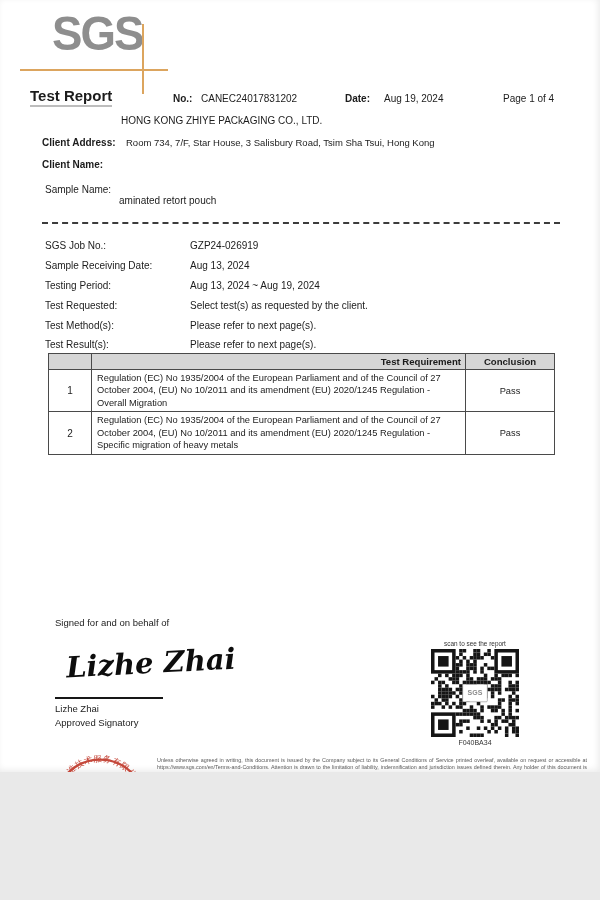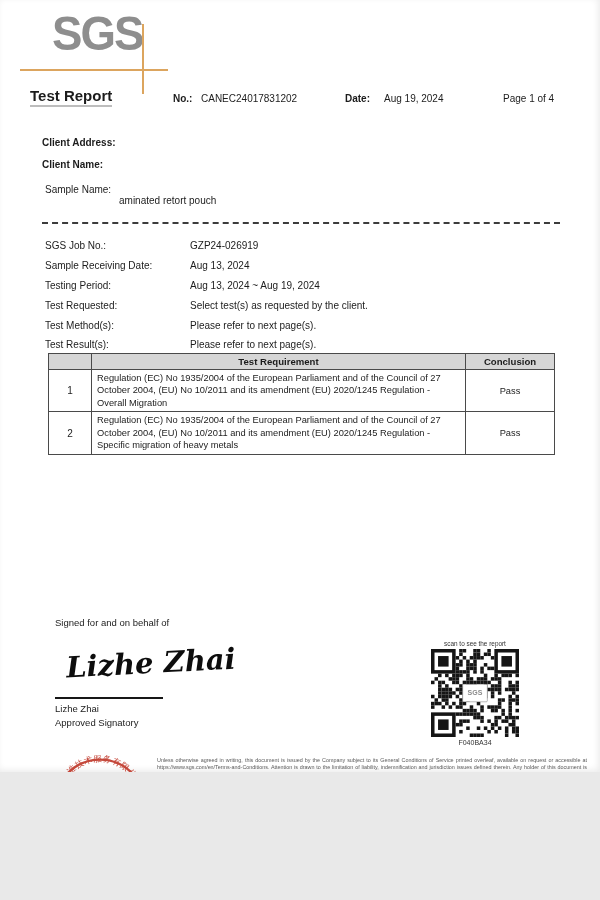--- a/index.html
+++ b/index.html
@@ -24,21 +24,21 @@
   .sname-label{left:45px;top:184px;} .sname-value{left:119px;top:195px;}
   .provided{left:42px;top:205px;}
   .dashline{left:42px;top:222px;width:518px;border-top:2px dashed #3c3c3c;height:0;}
   
   .drow .dl{position:absolute;left:45px;font-size:10px;}
   .drow .dv{position:absolute;left:190px;font-size:10px;}
   
   .rtable{left:48px;top:353px;width:507px;border-collapse:collapse;font-size:9.3px;}
   .rtable th,.rtable td{border:1px solid #4a4a4a;vertical-align:middle;}
   .rtable th{background:#d6d6d6;font-size:9.6px;padding:1px 4px;height:13px;}
-  .th-req{text-align:center;} .th-con{width:80px;text-align:center;}
+  .th-req{text-align:right;} .th-con{width:80px;text-align:center;}
   .col-no{width:34px;text-align:center;font-size:10px;}
   .cell-req{padding:2px 5px;line-height:1.34;}
   .cell-con{text-align:center;}
   
   .sig1{left:55px;top:617px;font-size:9.5px;}
   .sig2{left:55px;top:629px;font-size:9.5px;}
   .sig-hand{left:66px;top:646px;font-family:"DejaVu Serif",serif;font-style:italic;
             font-weight:bold;font-size:29px;transform:rotate(-3deg);color:#0d0d0d;}
   .sig-line{left:55px;top:697px;width:108px;height:2px;background:#161616;}
   .sig-name{left:55px;top:703px;font-size:9.5px;}
@@ -75,21 +75,23 @@
   <div class="abs logo-vline"></div>
 
   <div class="abs title">Test Report</div>
   <span class="abs f10 b no-label">No.:</span>
   <span class="abs f10 no-value">CANEC24017831202</span>
   <span class="abs f10 b date-label">Date:</span>
   <span class="abs f10 date-value">Aug 19, 2024</span>
   <span class="abs f10 page-num">Page 1 of 4</span>
 
   <span class="abs f10 b cname-label">Client Name:</span>
+  <span class="abs f10 cname-value">HONG KONG ZHIYE PACkAGING CO., LTD.</span>
   <span class="abs f10 b caddr-label">Client Address:</span>
+  <span class="abs caddr-value">Room 734, 7/F, Star House, 3 Salisbury Road, Tsim Sha Tsui, Hong Kong</span>
 
   <span class="abs f10 sname-label">Sample Name:</span>
   <span class="abs f10 sname-value">aminated retort pouch</span>
   <div class="abs dashline"></div>
 
   <div class="drow">
     <span class="dl" style="top:240px">SGS Job No.:</span>
     <span class="dv" style="top:240px">GZP24-026919</span>
   </div>
   <div class="drow">

